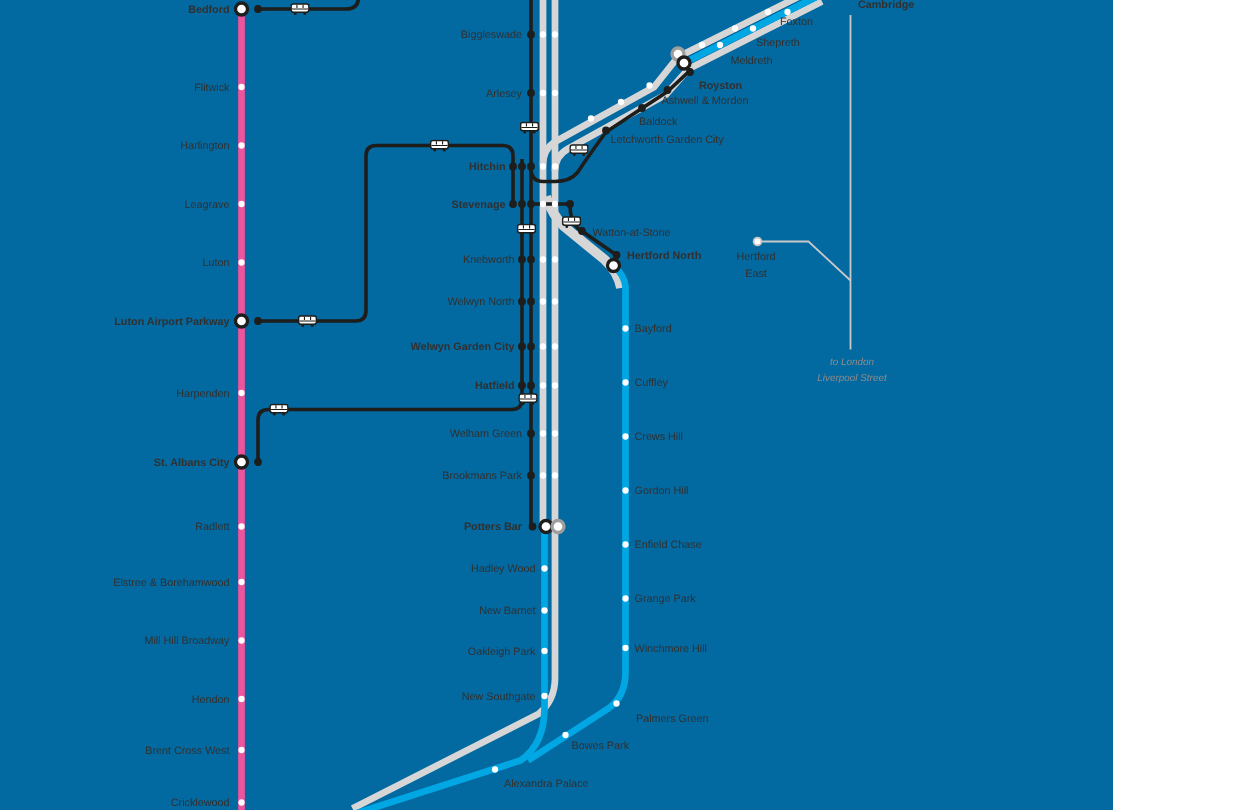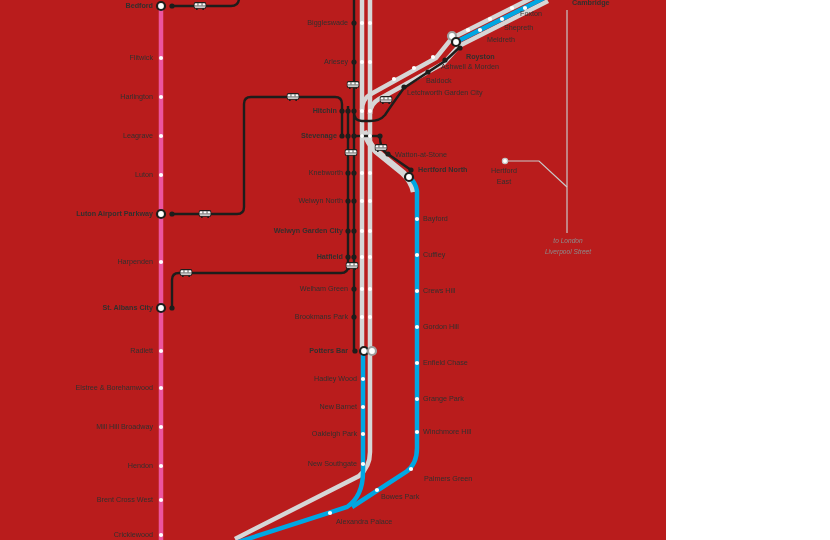--- a/index.html
+++ b/index.html
@@ -1,16 +1,16 @@
 <!DOCTYPE html>
 <html><head>
 <meta charset="utf-8">
 <style>
   html,body{margin:0;padding:0;background:#ffffff;}
-  .canvas{position:relative;width:666px;height:540px;background:#b91c1c;overflow:hidden;}
+  .canvas{position:relative;width:742px;height:540px;background:#0369a1;overflow:hidden;}
   svg{display:block;}
   text{font-family:"Liberation Sans","DejaVu Sans",sans-serif;font-size:7.2px;fill:#32302e;}
   text.bold{font-weight:bold;}
   text.note{font-style:italic;font-size:6.6px;fill:#8c8c8c;}
   .line{fill:none;}
 </style>
 </head>
 <body>
 
 <div class="canvas">

